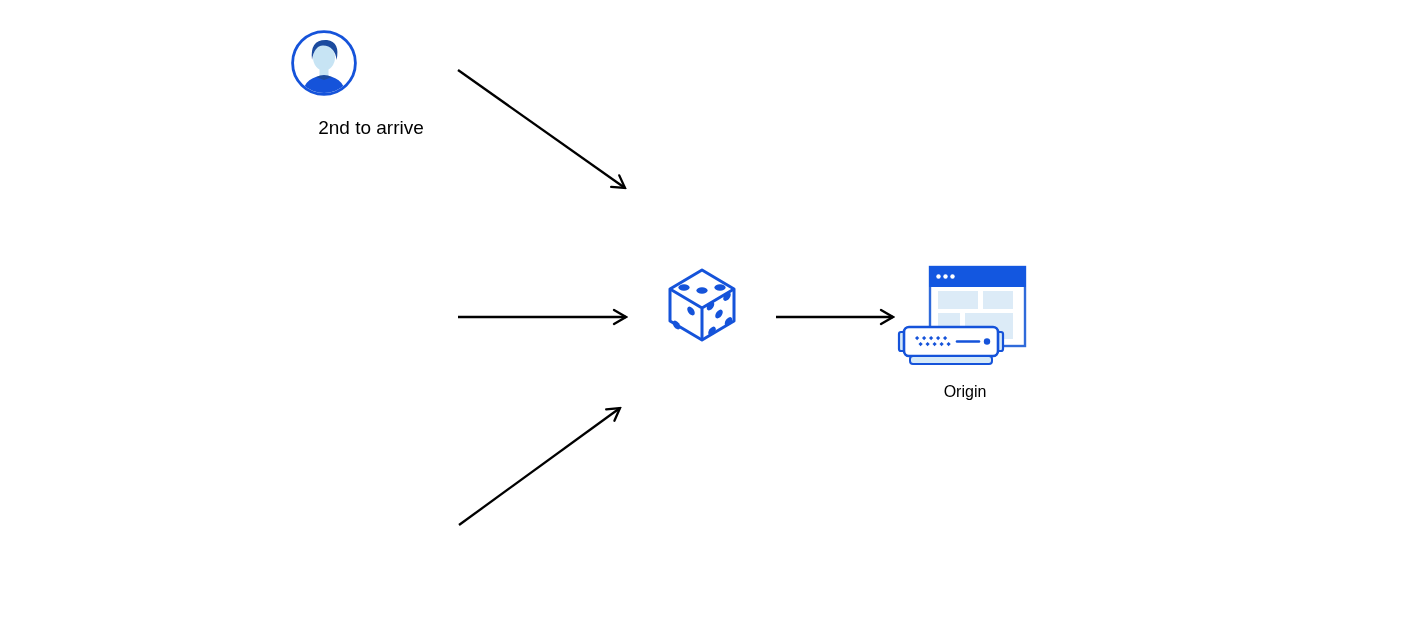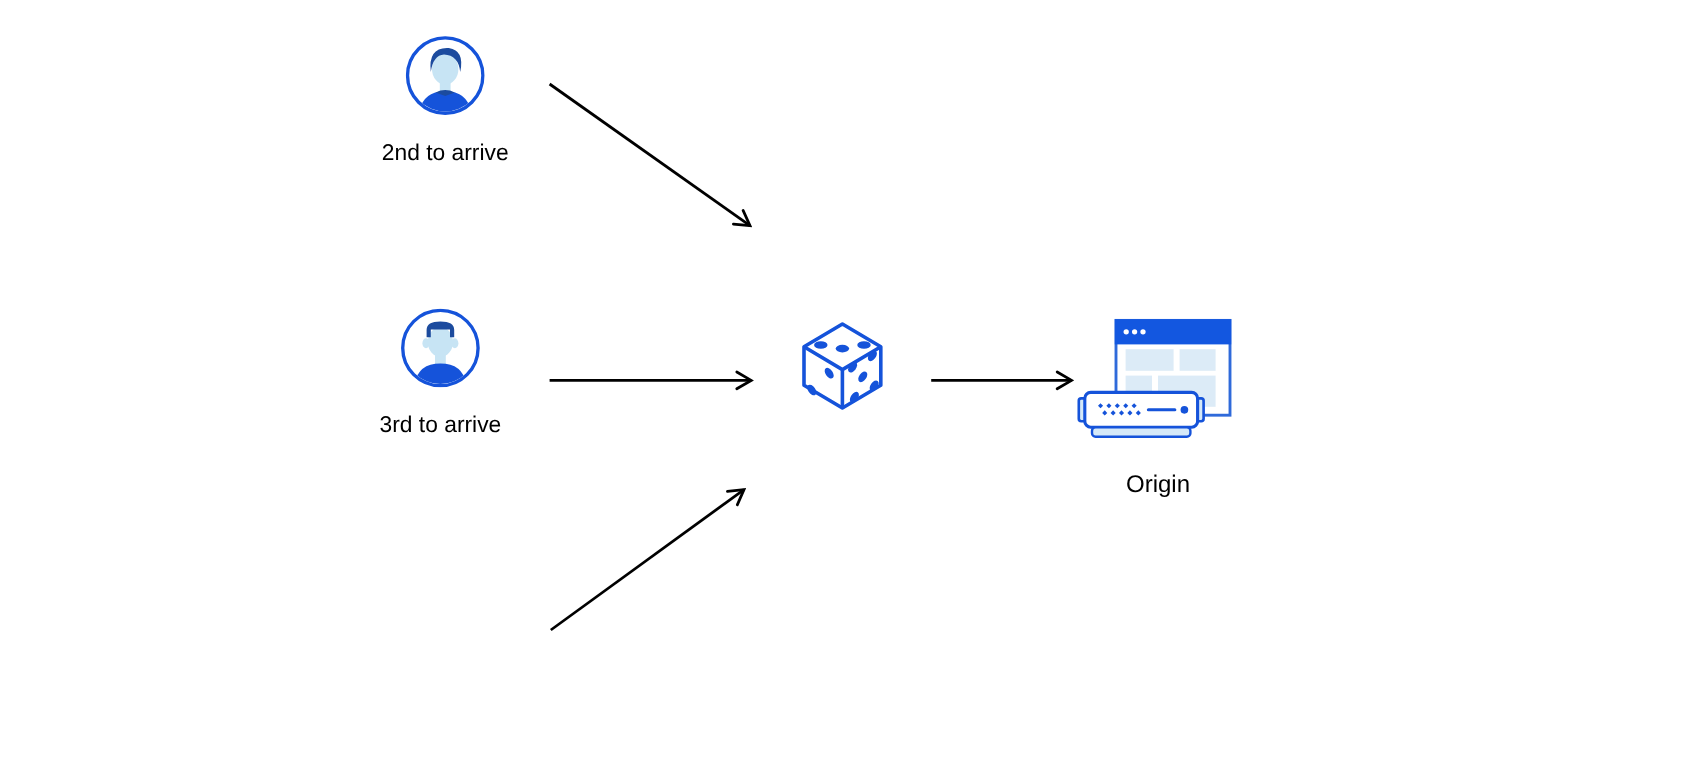--- a/index.html
+++ b/index.html
@@ -11,23 +11,23 @@
     --panel-blue:#dcebf7;
     --server-base-blue:#d5e9f8;
     --arrow-black:#000000;
     --text-black:#000000;
     --background:#ffffff;
   }
   html,body{margin:0;padding:0;}
   body{background:var(--background);font-family:"Liberation Sans",sans-serif;}
   .canvas{position:relative;width:1405px;height:633px;background:var(--background);overflow:hidden;}
   .arrows{position:absolute;left:0;top:0;width:1405px;height:633px;}
-  .node{position:absolute;display:flex;flex-direction:column;align-items:center;}
+  .node{position:absolute;display:flex;flex-direction:column;}
   .node .label{margin-top:21px;font-size:19px;line-height:22px;color:var(--text-black);white-space:nowrap;text-align:center;}
-  .node.origin .label{margin-top:20px;font-size:20px;line-height:24px;}
+  .node.origin .label{margin-top:8px;font-size:16px;line-height:24px;}
   .f-primary{fill:var(--primary-blue);}
   .f-title{fill:var(--titlebar-blue);}
   .f-navy{fill:var(--hair-navy);}
   .f-skin{fill:var(--skin-blue);}
   .f-panel{fill:var(--panel-blue);}
   .f-base{fill:var(--server-base-blue);}
   .f-white{fill:#ffffff;}
   .f-none{fill:none;}
   .s-primary{stroke:var(--primary-blue);}
   .s-border{stroke:var(--window-border-blue);}
@@ -63,40 +63,20 @@
         <path d="M11 66 Q13 46 33 46 Q53 46 55 66 Z" class="f-primary"></path>
         <path d="M25 47 Q33 43 41 47 L33 50 Z" class="f-navy"></path>
         <ellipse cx="33" cy="27.5" rx="11" ry="13" class="f-skin"></ellipse>
         <path d="M21 30 Q18.5 9 36 10 Q49.5 12 45.5 30 Q44 16 32 15.5 Q23 16 21 30 Z" class="f-navy"></path>
       </g>
       <circle cx="33" cy="33" r="31.4" class="f-none s-primary" stroke-width="2.8"></circle>
     </svg>
     <div class="label">2nd to arrive</div>
   </div>
 
-  <div class="node" style="left:287px;top:257px;width:160px;">
-    <svg width="66" height="66" viewBox="0 0 66 66">
-      <defs>
-          <clipPath id="clipB">
-            <circle cx="33" cy="33" r="30"></circle>
-          </clipPath>
-        </defs>
-      <circle cx="33" cy="33" r="30" class="f-white"></circle>
-      <g clip-path="url(#clipB)">
-        <rect x="28.5" y="36" width="9" height="11" class="f-skin"></rect>
-        <path d="M11 66 Q13 46 33 46 Q53 46 55 66 Z" class="f-primary"></path>
-        <ellipse cx="21" cy="29" rx="3" ry="4.2" class="f-skin"></ellipse>
-        <ellipse cx="45" cy="29" rx="3" ry="4.2" class="f-skin"></ellipse>
-        <ellipse cx="33" cy="28" rx="10.5" ry="12.5" class="f-skin"></ellipse>
-        <path d="M21.5 24 L21.5 18 Q21.5 11 33 11 Q44.5 11 44.5 18 L44.5 24 L41 24 L41 17.5 L25 17.5 L25 24 Z" class="f-navy"></path>
-      </g>
-      <circle cx="33" cy="33" r="31.4" class="f-none s-primary" stroke-width="2.8"></circle>
-    </svg>
-    <div class="label">3rd to arrive</div>
-  </div>
 
 
   <div class="node" style="left:664px;top:266px;width:76px;">
     <svg width="76" height="78" viewBox="0 0 76 78">
       <g class="s-primary" stroke-width="3" stroke-linejoin="round">
         <polygon points="38,4 6,23 6,55 38,74 70,55 70,23" class="f-white"></polygon>
         <path d="M6 23 L38 42 L70 23 M38 42 L38 74" class="f-none"></path>
       </g>
       <g class="f-primary">
 

